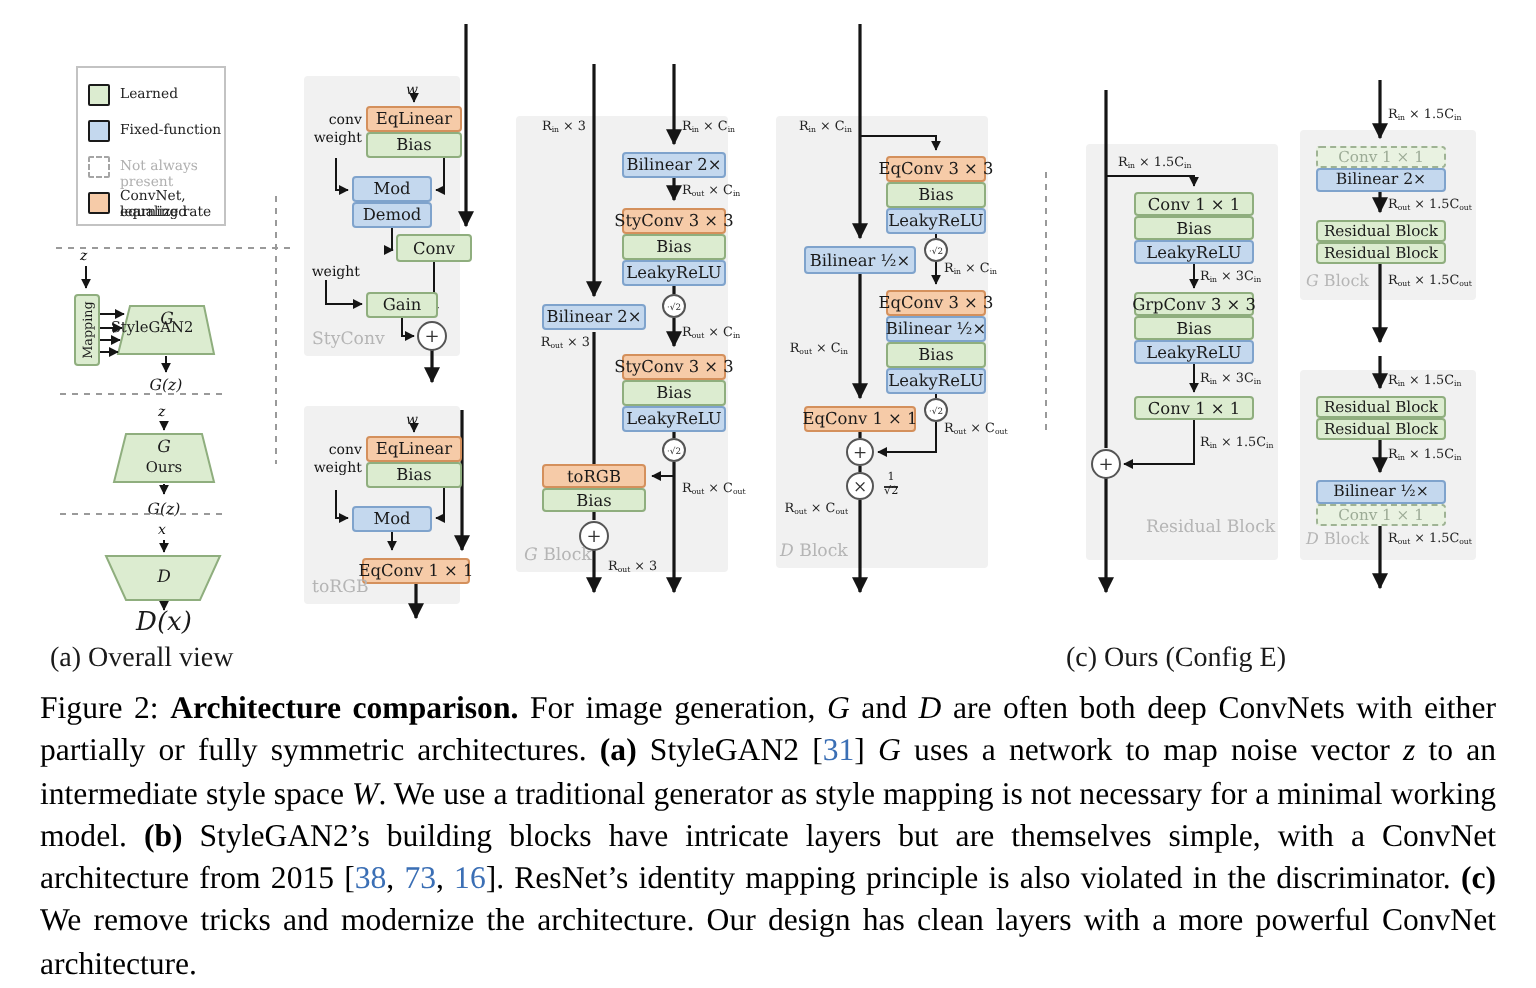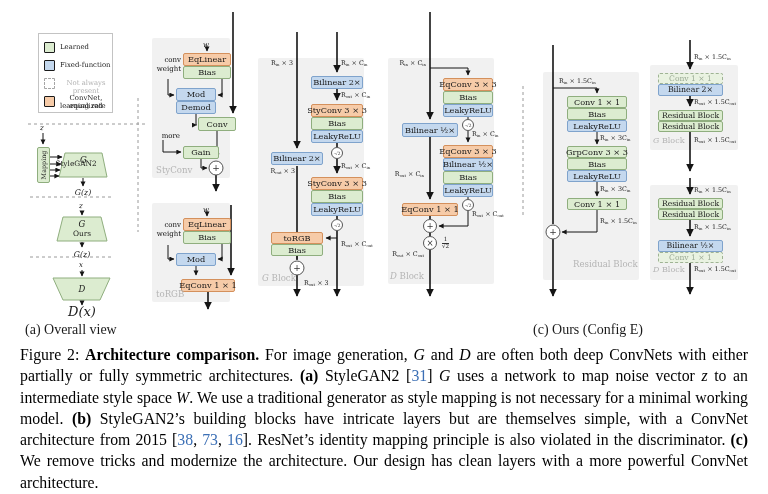--- a/index.html
+++ b/index.html
@@ -22,21 +22,21 @@
   .dash{background:#e9f2e1;border:1px dashed #9fb394;color:#9cab96;}
   .dimlab{position:absolute;font-size:6.4px;line-height:1;white-space:nowrap;color:#222;}
   .r{text-align:right;}
   .graylab{position:absolute;font-size:8.6px;line-height:1;color:#b5b5b5;white-space:nowrap;}
   .slab{position:absolute;font-size:7px;line-height:1.25;color:#111;white-space:nowrap;}
   .it{font-style:italic;}
   .ctr{display:flex;align-items:center;justify-content:center;text-align:center;}
   .legend{position:absolute;background:#fff;border:1px solid #c3c3c3;}
   .lg-sw{position:absolute;width:11px;height:11px;box-sizing:border-box;border:1px solid;border-radius:1px;}
   .lg-dash{background:#fff;border:1px dashed #a5a5a5;}
-  .lg-txt{position:absolute;font-size:6.9px;line-height:1.15;color:#222;text-align:center;}
+  .lg-txt{position:absolute;font-size:6.9px;line-height:1.15;color:#222;}
   .gray-txt{color:#b0b0b0;}
   .vtext{position:absolute;left:50%;top:50%;transform:translate(-50%,-50%) rotate(-90deg);
          font-size:6.4px;white-space:nowrap;}
   .seg-sub{font-size:0.6em;vertical-align:-0.3em;}
   .seg-b{font-weight:bold;}
   .seg-i{font-style:italic;}
   .seg-c{color:var(--cite,#3b6fb5);}
   .cap{position:absolute;font-family:"Liberation Serif","DejaVu Serif",serif;font-size:14px;white-space:nowrap;}
   #figcap{position:absolute;left:20px;top:344px;width:728px;font-family:"Liberation Serif","DejaVu Serif",serif;
           font-size:15.8px;line-height:21.3px;text-align:justify;color:#000;}
@@ -193,21 +193,21 @@
   <div class="abs ctr it" style="left:63px;top:283px;width:38px;height:11px;font-size:8.5px;">D</div>
   <div class="abs ctr it" style="left:69px;top:307px;width:26px;height:9px;font-size:13px;">D(x)</div>
 
   <div class="slab it" style="left:203px;top:41px;">w</div>
   <div class="bx o" style="left:183px;top:53px;width:48px;height:13px;">EqLinear</div>
   <div class="bx g" style="left:183px;top:66px;width:48px;height:13px;">Bias</div>
   <div class="slab" style="left:152px;top:56px;width:29px;text-align:right;white-space:normal;">conv weight</div>
   <div class="bx bl" style="left:176px;top:88px;width:40px;height:13px;">Mod</div>
   <div class="bx bl" style="left:176px;top:101px;width:40px;height:13px;">Demod</div>
   <div class="bx g" style="left:198px;top:117px;width:38px;height:14px;">Conv</div>
-  <div class="slab" style="left:154px;top:132px;width:26px;text-align:right;">more</div>
+  <div class="slab" style="left:154px;top:132px;width:26px;text-align:right;">weight</div>
   <div class="bx g" style="left:183px;top:146px;width:36px;height:13px;">Gain</div>
   <div class="graylab" style="left:156px;top:166px;">StyConv</div>
 
   <div class="slab it" style="left:203px;top:206px;">w</div>
   <div class="bx o" style="left:183px;top:218px;width:48px;height:13px;">EqLinear</div>
   <div class="bx g" style="left:183px;top:231px;width:48px;height:13px;">Bias</div>
   <div class="slab" style="left:152px;top:221px;width:29px;text-align:right;white-space:normal;">conv weight</div>
   <div class="bx bl" style="left:176px;top:253px;width:40px;height:13px;">Mod</div>
   <div class="bx o" style="left:181px;top:279px;width:54px;height:13px;">EqConv 1 × 1</div>
   <div class="graylab" style="left:156px;top:290px;">toRGB</div>

